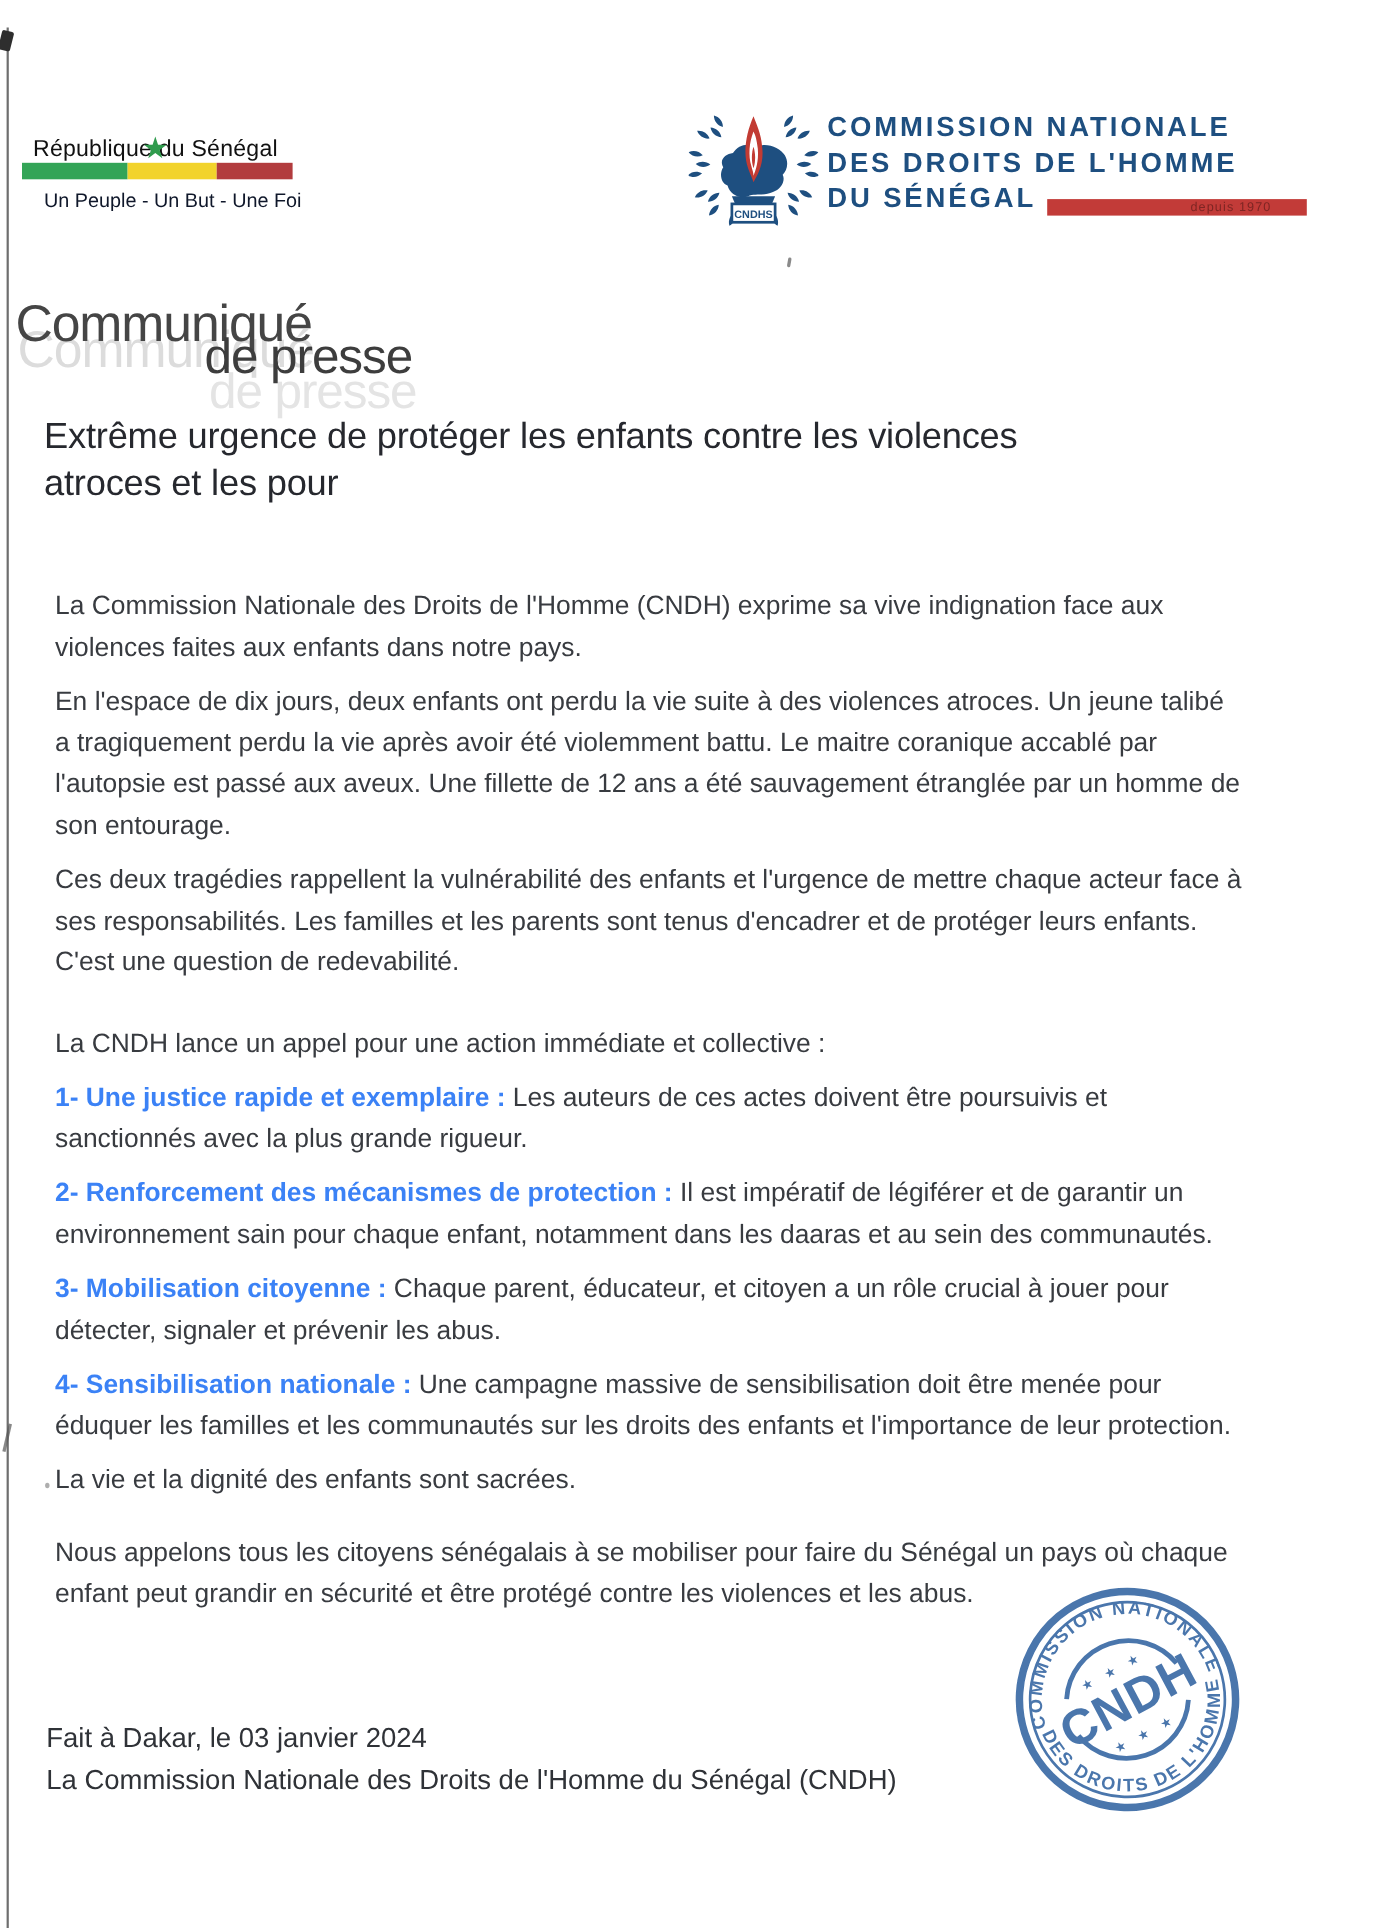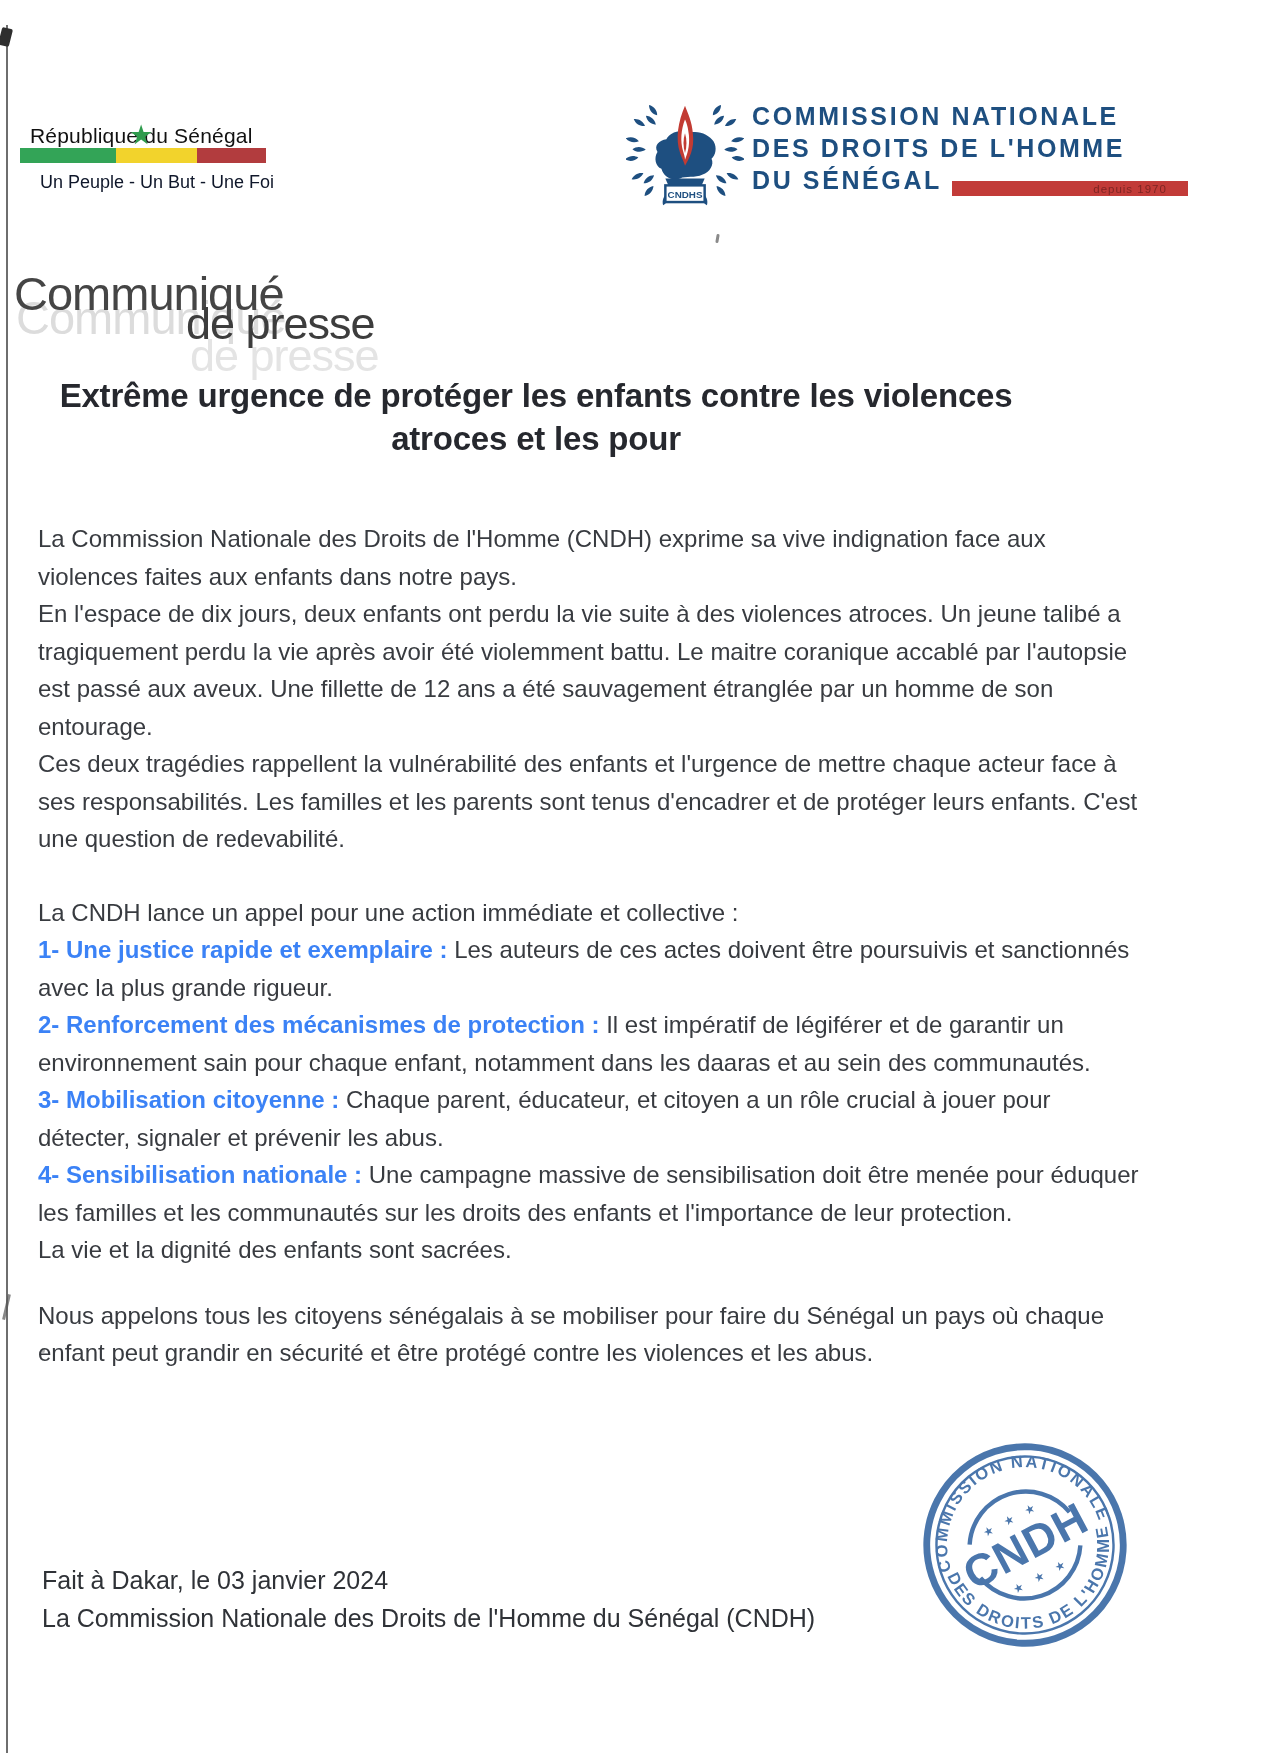--- a/index.html
+++ b/index.html
@@ -20,32 +20,32 @@
   .flag-yellow{width:33%;background:#f2d32c;}
   .flag-red{width:28%;background:#b23c3e;}
   .flag-star{position:absolute;left:129px;top:122px;font-size:27px;color:#2f9b4d;line-height:1;}
   .republic-motto{position:absolute;left:40px;top:172px;font-size:18px;color:#0f172a;}
   
   .emblem{position:absolute;left:626px;top:94px;}
   .logo-text{position:absolute;left:752px;top:100px;color:#1e4f80;font-weight:bold;font-size:25px;letter-spacing:2.6px;line-height:32px;white-space:nowrap;}
   .logo-line3-row{display:flex;align-items:flex-end;}
   .since-bar{width:236px;height:15px;background:#c23b38;margin-left:10px;margin-top:4px;
     font-size:11.5px;font-weight:normal;letter-spacing:1px;color:#7e2523;
-    display:flex;align-items:center;justify-content:flex-end;padding-right:21px;box-sizing:border-box;}
+    display:flex;align-items:center;justify-content:flex-end;padding-right:32px;box-sizing:border-box;}
   
   .kicker1{position:absolute;left:14px;top:266px;font-size:47px;color:#454545;letter-spacing:-1px;}
   .kicker2{position:absolute;left:186px;top:298px;font-size:45px;color:#3d3d3d;letter-spacing:-1px;}
   .kicker-ghost1{position:absolute;left:16px;top:290px;font-size:47px;color:#dcdcdc;letter-spacing:-1px;}
   .kicker-ghost2{position:absolute;left:190px;top:330px;font-size:45px;color:#e4e4e4;letter-spacing:-1px;}
   
-  .doc-title{position:absolute;left:40px;top:374px;width:992px;text-align:center;
-    font-size:33px;font-weight:bold;color:#26282e;line-height:43px;letter-spacing:-.2px;}
+  .doc-title{position:absolute;left:40px;top:374px;width:992px;text-align:left;
+    font-size:33px;font-weight:normal;color:#26282e;line-height:43px;letter-spacing:-.2px;}
   
   .body-text{position:absolute;left:38px;top:520px;width:1104px;font-size:24px;line-height:37.5px;color:#383b40;}
-  .body-text p{margin:0;}
+  .body-text p{margin:12px;}
   .gap-lg{margin-top:36px !important;}
   .gap-md{margin-top:28px !important;}
   .lead{font-weight:bold;color:#3b82f6;}
   
   .footer-date{position:absolute;left:42px;top:1566px;font-size:25px;color:#2f3237;}
   .footer-sig{position:absolute;left:42px;top:1604px;font-size:25px;color:#2f3237;}
   
   .stamp{position:absolute;left:918px;top:1438px;opacity:.93;}
 </style>
 </head>

